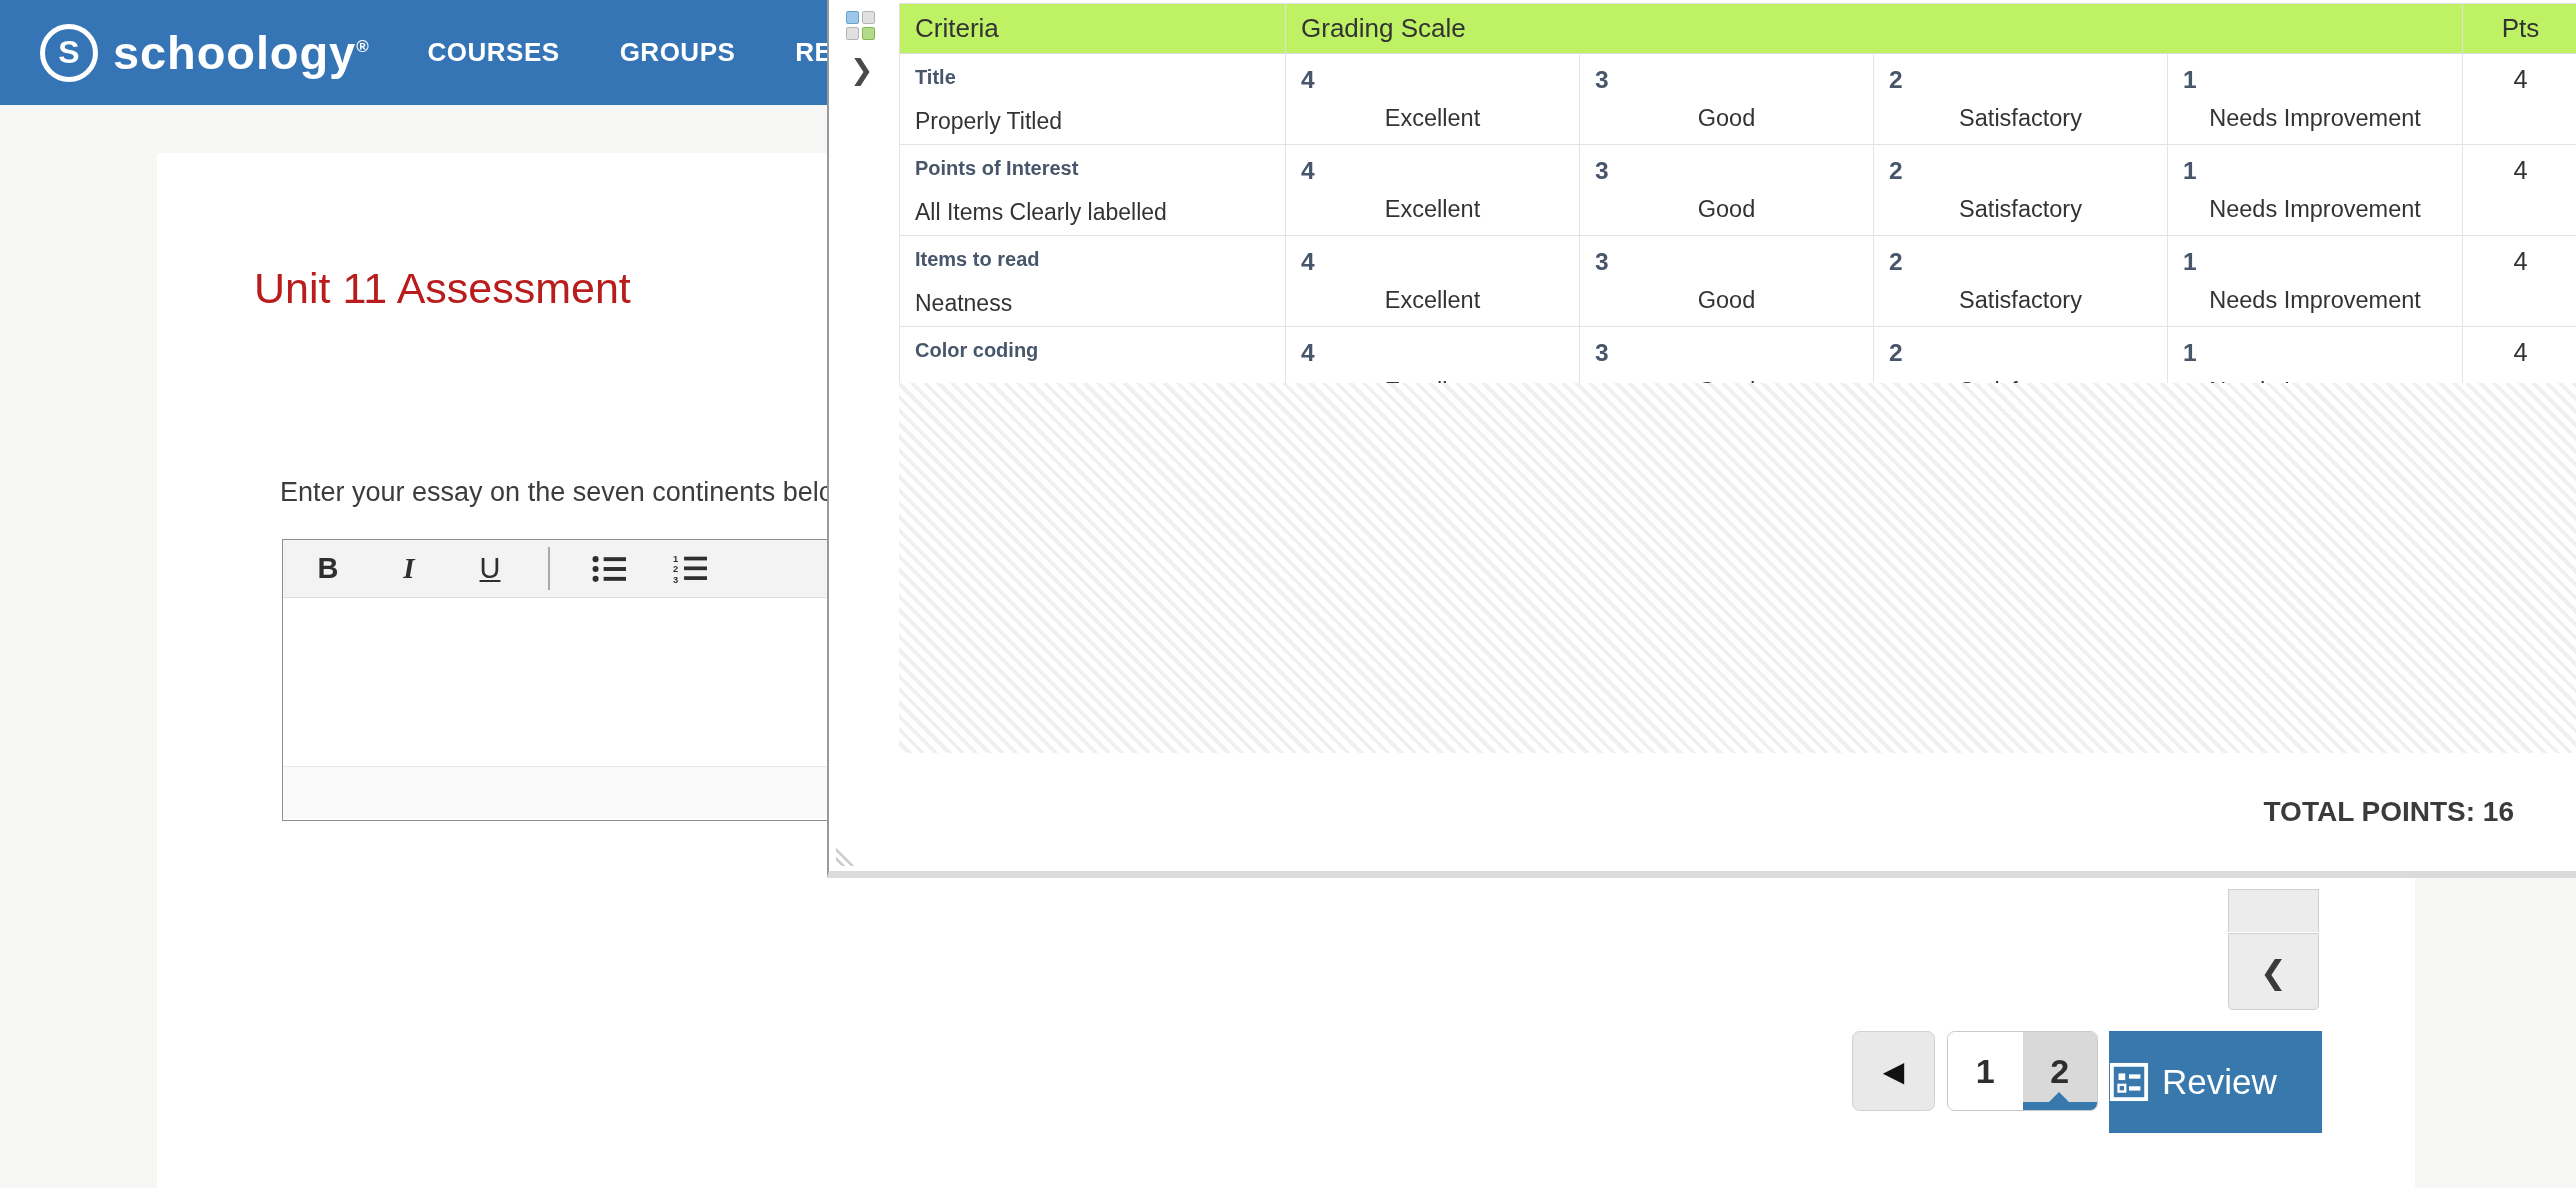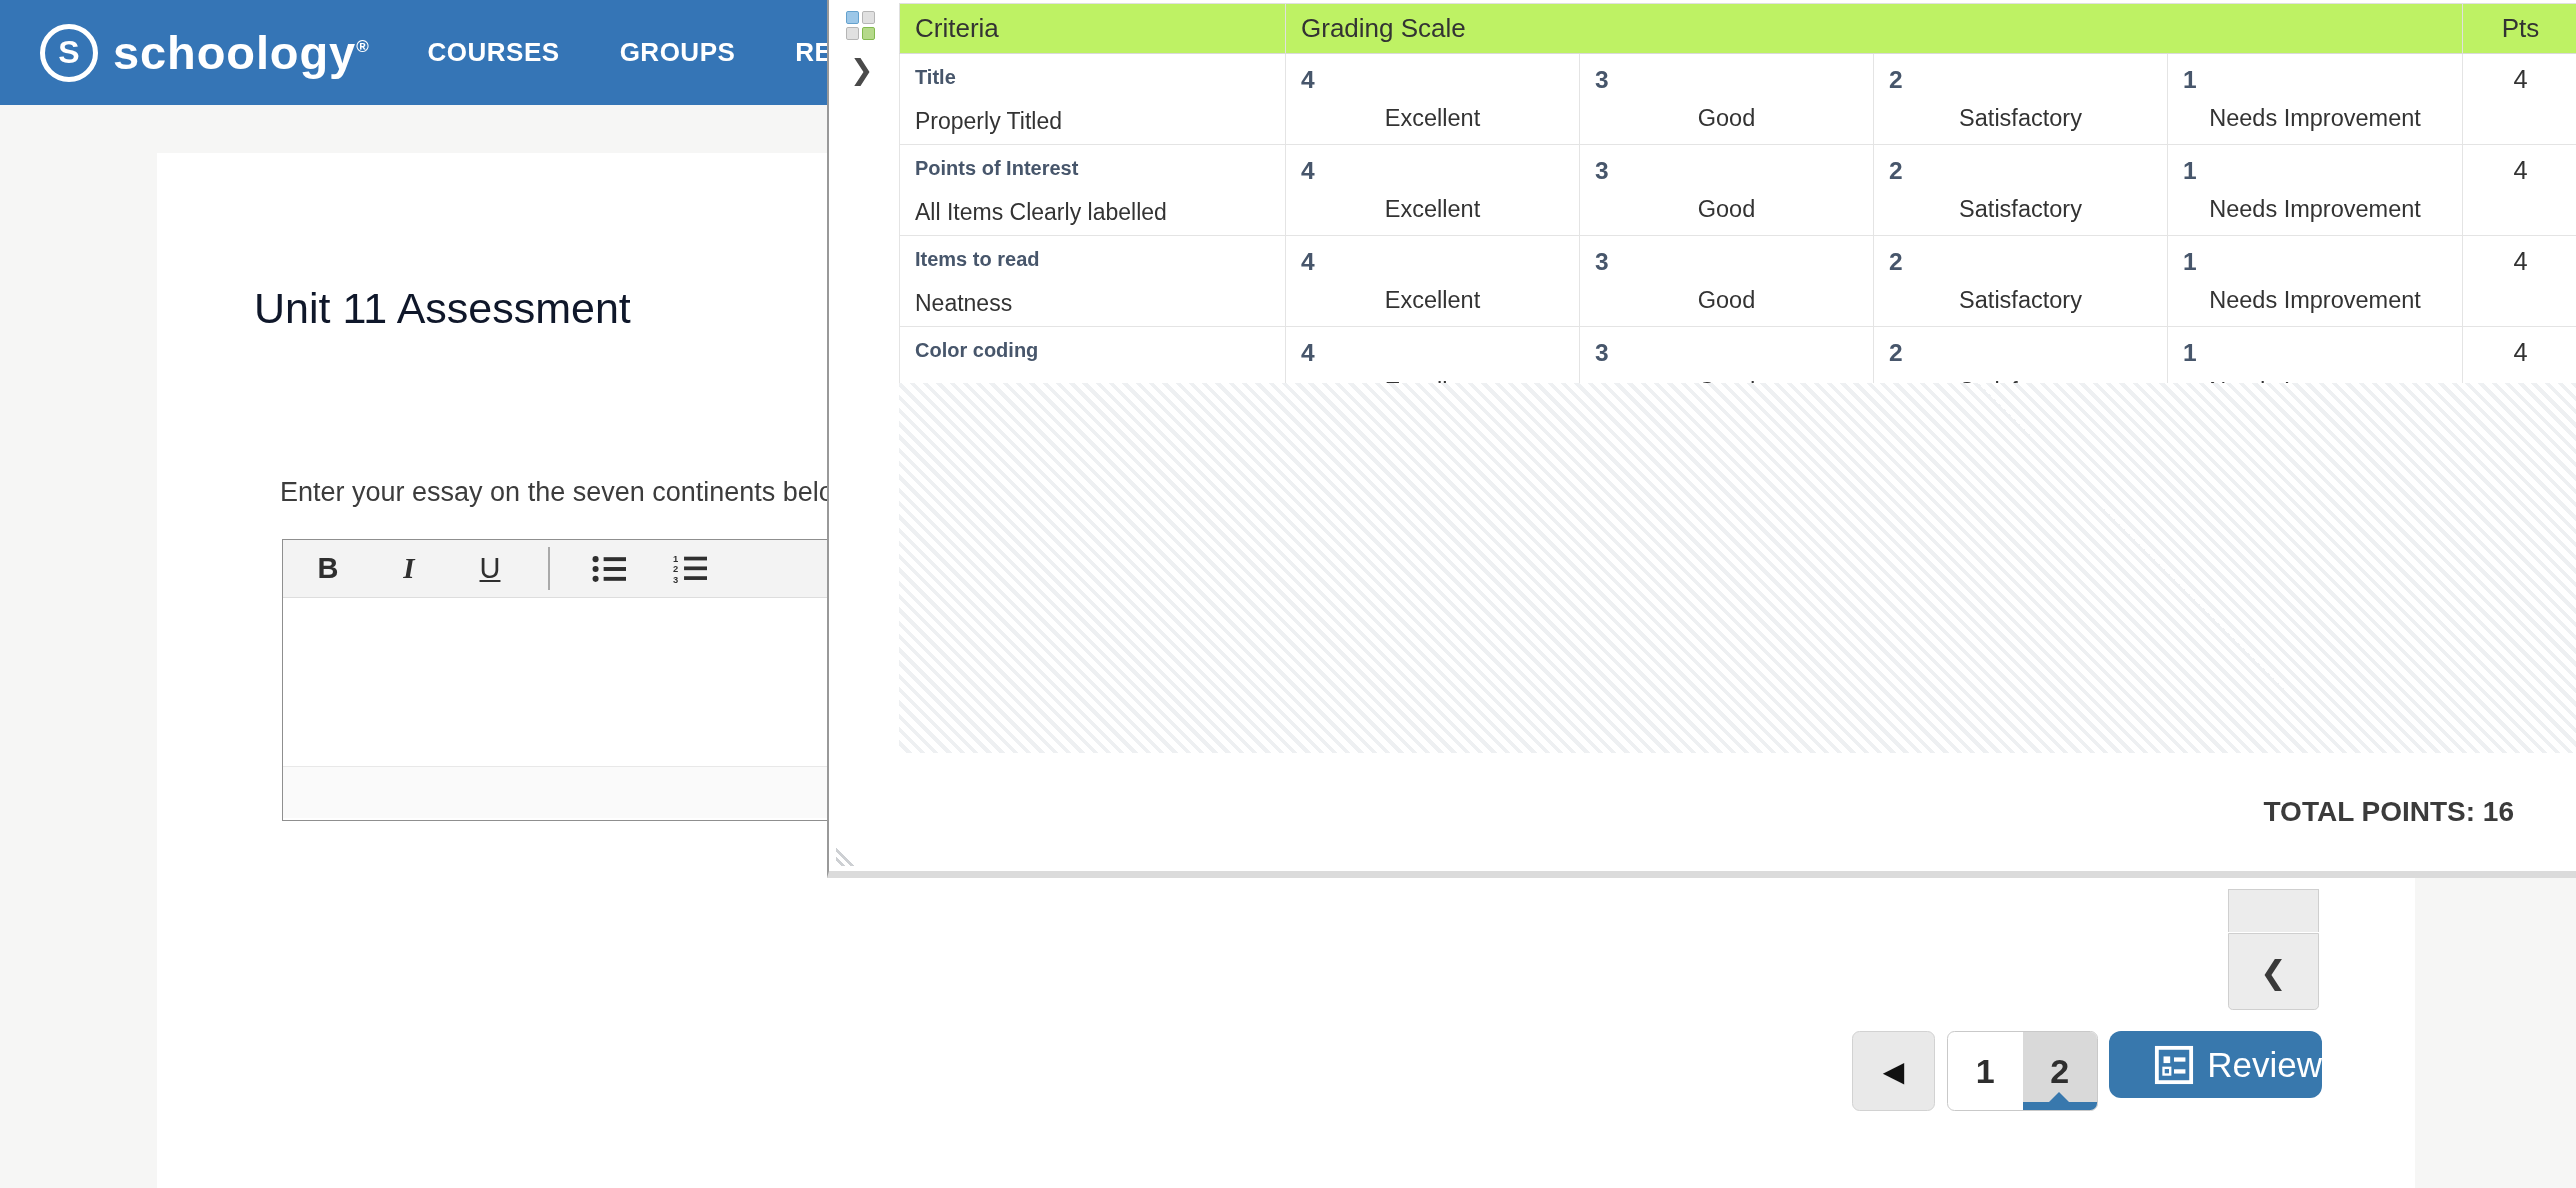--- a/index.html
+++ b/index.html
@@ -12,21 +12,21 @@
   .brand{display:flex;align-items:center;margin-left:40px;color:#fff;}
   .brand-circle{width:58px;height:58px;border:5.6px solid #fff;border-radius:50%;
     display:flex;align-items:center;justify-content:center;font-weight:700;font-size:32px;color:#fff;}
   .brand-word{font-size:47px;font-weight:700;letter-spacing:0.9px;margin-left:15px;}
   .brand-reg{font-size:17px;vertical-align:super;}
   .nav-items{display:flex;margin-left:58px;gap:60px;}
   .nav-item{color:#fff;font-weight:700;font-size:26px;letter-spacing:0.5px;cursor:pointer;white-space:nowrap;}
 
   
   .card{position:absolute;left:157px;top:153px;width:2258px;height:1036px;background:#fff;z-index:1;}
-  .page-title{position:absolute;left:97px;top:111px;font-size:43px;color:#0f172a;font-weight:400;margin-top:20px;}
+  .page-title{position:absolute;left:97px;top:111px;font-size:43px;color:#b91c1c;font-weight:400;}
   .prompt{position:absolute;left:123px;top:324px;font-size:27px;color:#3c3c3c;}
 
   
   .editor{position:absolute;left:125px;top:386px;width:1092px;height:282px;border:1.9px solid #8f8f8f;background:#fff;}
   .editor-toolbar{height:58px;background:#f3f3f3;border-bottom:0.9px solid #ddd;
     display:flex;align-items:center;padding-left:28px;gap:47px;}
   .tb-btn{font-size:29px;color:#2f2f2f;cursor:pointer;display:flex;align-items:center;justify-content:center;width:34px;}
   .tb-bold{font-weight:700;}
   .tb-italic{font-style:italic;font-family:"Liberation Serif",serif;font-weight:600;}
   .tb-underline{text-decoration:underline;}
@@ -46,22 +46,22 @@
     border:0.9px solid #d2d2d2;border-radius:7.5px;display:flex;align-items:center;justify-content:center;
     font-size:28px;color:#111;cursor:pointer;z-index:2;}
   .pager-seg{position:absolute;left:1947px;top:1031px;width:151px;height:80px;border:0.9px solid #c9c9c9;
     border-radius:7.5px;overflow:hidden;display:flex;z-index:2;background:#fff;}
   .seg-page{flex:1;display:flex;align-items:center;justify-content:center;font-size:34px;font-weight:600;
     color:#2e2e2e;cursor:pointer;position:relative;}
   .seg-page.active{background:#d9d9d9;}
   .seg-indicator{position:absolute;left:0;right:0;bottom:0;height:8.5px;background:#3878ad;}
   .seg-indicator:after{content:"";position:absolute;left:50%;margin-left:-10.4px;bottom:8.5px;width:0;height:0;
     border-left:10.4px solid transparent;border-right:10.4px solid transparent;border-bottom:10.4px solid #3878ad;}
-  .review-btn{position:absolute;left:2109px;top:1031px;width:213px;height:67px;background:#3878ad;
-    border-radius:12px;display:flex;align-items:center;justify-content:flex-end;gap:13px;color:#fff;
+  .review-btn{position:absolute;left:2109px;top:1031px;width:213px;height:102px;background:#3878ad;
+    border-radius:0;display:flex;align-items:center;justify-content:flex-start;gap:13px;color:#fff;
     font-size:35px;cursor:pointer;z-index:2;}
   .review-icon{width:40px;height:40px;}
 
   
   .rubric-panel{position:absolute;left:827px;top:0;width:1749px;height:878px;background:#fff;
     border-left:2.8px solid #999;border-bottom:7.5px solid #dbdbdb;z-index:10;}
   .gutter-grid{position:absolute;left:17px;top:11.3px;width:30px;height:30px;display:grid;
     grid-template-columns:13px 13px;grid-template-rows:13px 13px;gap:2.8px;cursor:move;}
   .gsq{width:13px;height:13px;border-radius:1.9px;}
   .gsq-blue{background:#9cc7e8;border:1.9px solid #64a1cd;}

